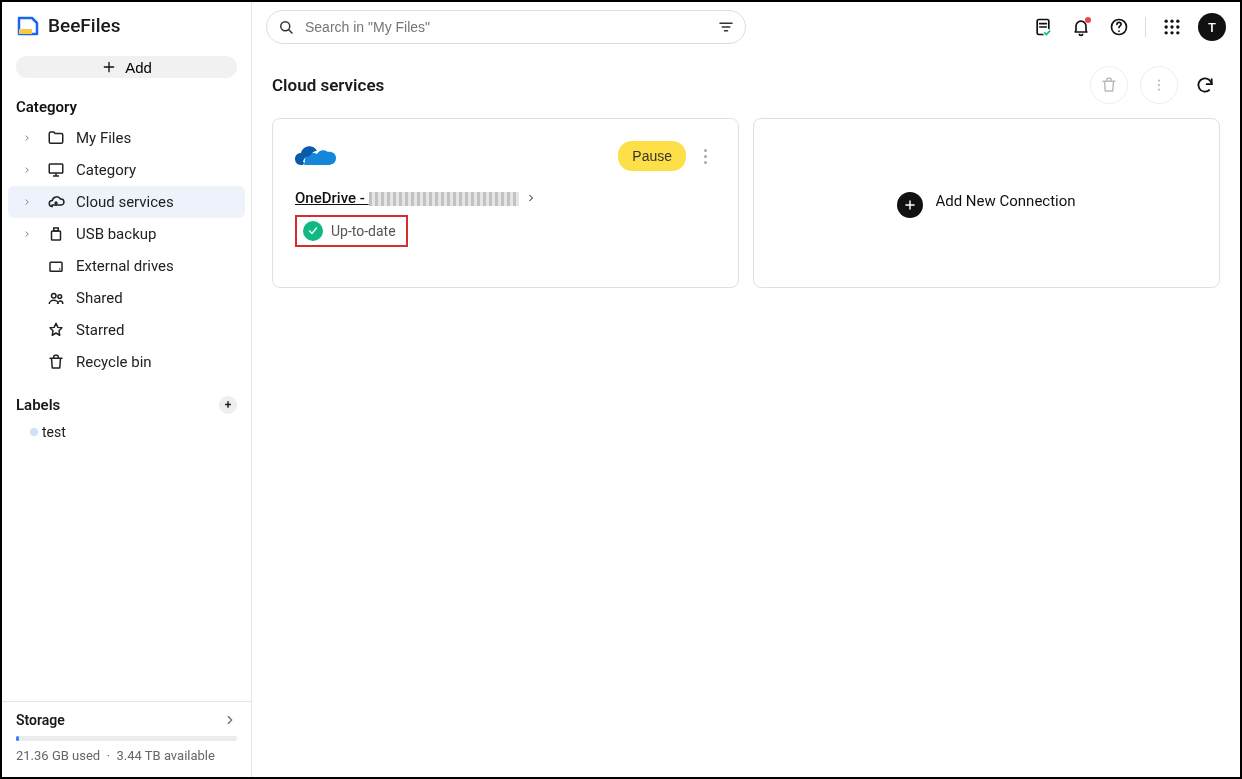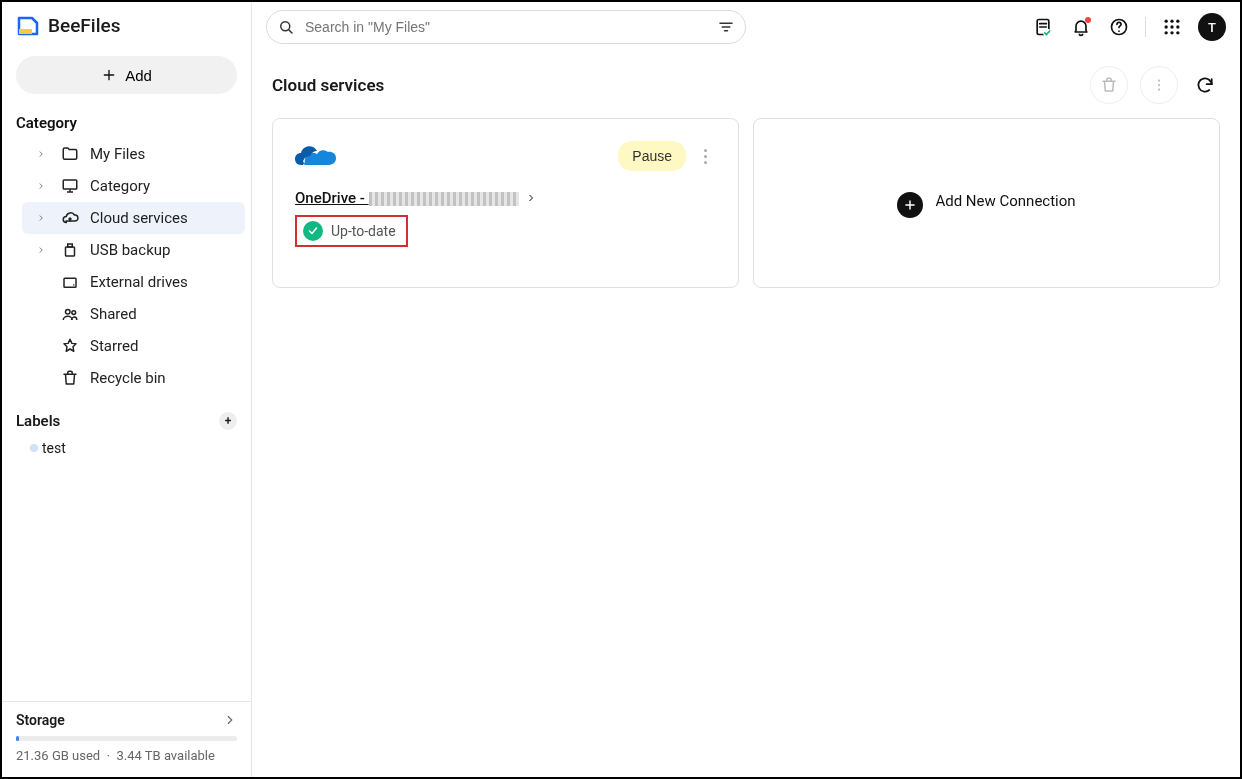--- a/index.html
+++ b/index.html
@@ -23,30 +23,30 @@
   }
   .brand {
     display: flex; 
     gap: 8px;
     padding: 6px 14px 10px 14px;
     font-size: 19px; font-weight: 500;
   }
   .brand .logo { width: 24px; height: 24px; }
   .add-btn {
     margin: 8px 14px 14px 14px;
-    height: 38px; border-radius: 19px;
+    height: 22px; border-radius: 19px;
     background: #f1f1f1; border: none;
     display: flex; align-items: center; justify-content: center;
     gap: 8px; font-size: 15px; font-weight: 500;
     cursor: pointer;
   }
   .section-title {
     padding: 6px 14px; font-weight: 600; font-size: 15px; color: #111;
   }
-  .nav { display: flex; flex-direction: column; margin-left: 14px; }
+  .nav { display: flex; flex-direction: column; }
   .nav-item {
     display: flex; align-items: center;
     height: 32px; padding: 0 14px;
     gap: 10px; color: #222; cursor: pointer;
     border-radius: 6px;
     margin: 0 6px;
   }
   .nav-item.active { background: #eef2fb; }
   .nav-item .chev { width: 14px; text-align: center; color: #666; font-size: 10px; }
   .nav-item .chev.empty { visibility: hidden; }
@@ -118,21 +118,21 @@
   }
   .card.addnew { display:flex; align-items:center; justify-content:center; cursor:pointer; }
   .addnew-inner { display:flex; align-items:flex-start; gap:12px; }
   .plus-circ { width:26px;height:26px;border-radius:50%;background:#111;
     display:flex;align-items:center;justify-content:center;}
   .plus-circ svg { stroke:#fff; }
   .addnew-text { font-size:15px; color:#111; }
 
   .svc-top { display:flex; align-items:flex-start; justify-content:space-between; }
   .svc-top .right { display:flex; align-items:center; gap:8px; }
-  .pause-btn { border:none; background:#fef9c3; color:#333;
+  .pause-btn { border:none; background:#fde047; color:#333;
     height:30px; padding:0 14px; border-radius:14px; font-size:14px; cursor:pointer;}
   .svc-title { margin-top: 18px; display:flex; align-items:center; gap:6px; }
   .svc-title a { color:#111; text-decoration: underline; font-size:15px; font-weight:500; cursor:pointer;}
   .svc-title .redact { display:inline-block; width:150px;height:14px;
     background:repeating-linear-gradient(90deg,#c2c2c2 0 3px,#e6e6e6 3px 6px); vertical-align:middle;}
   .status-row { display:inline-flex; align-items:center; gap:8px;
     margin-top: 8px;
     border:2px solid #d32f2f; padding:4px 10px 4px 6px;}
   .check-badge { width:20px;height:20px;border-radius:50%;background:#10b981;
     display:flex;align-items:center;justify-content:center;}

